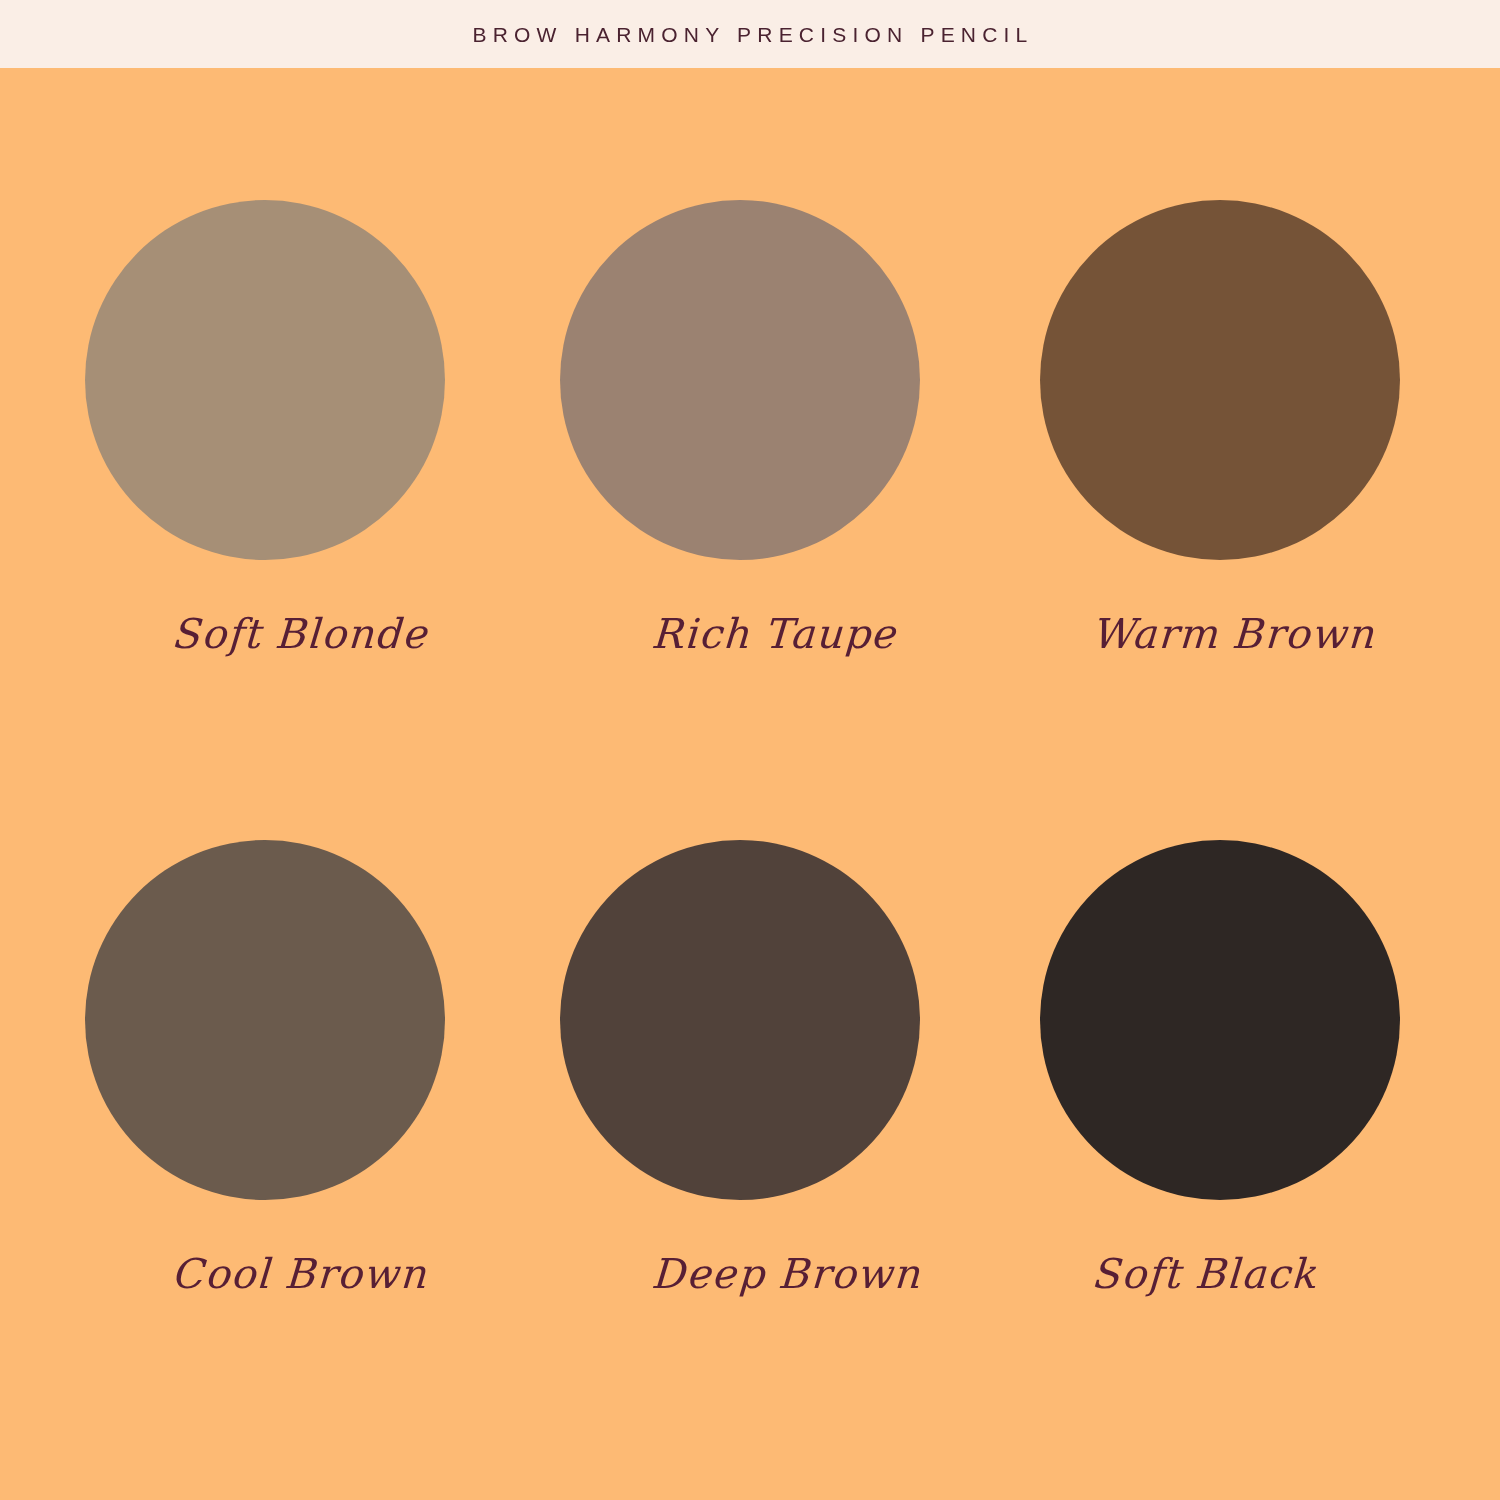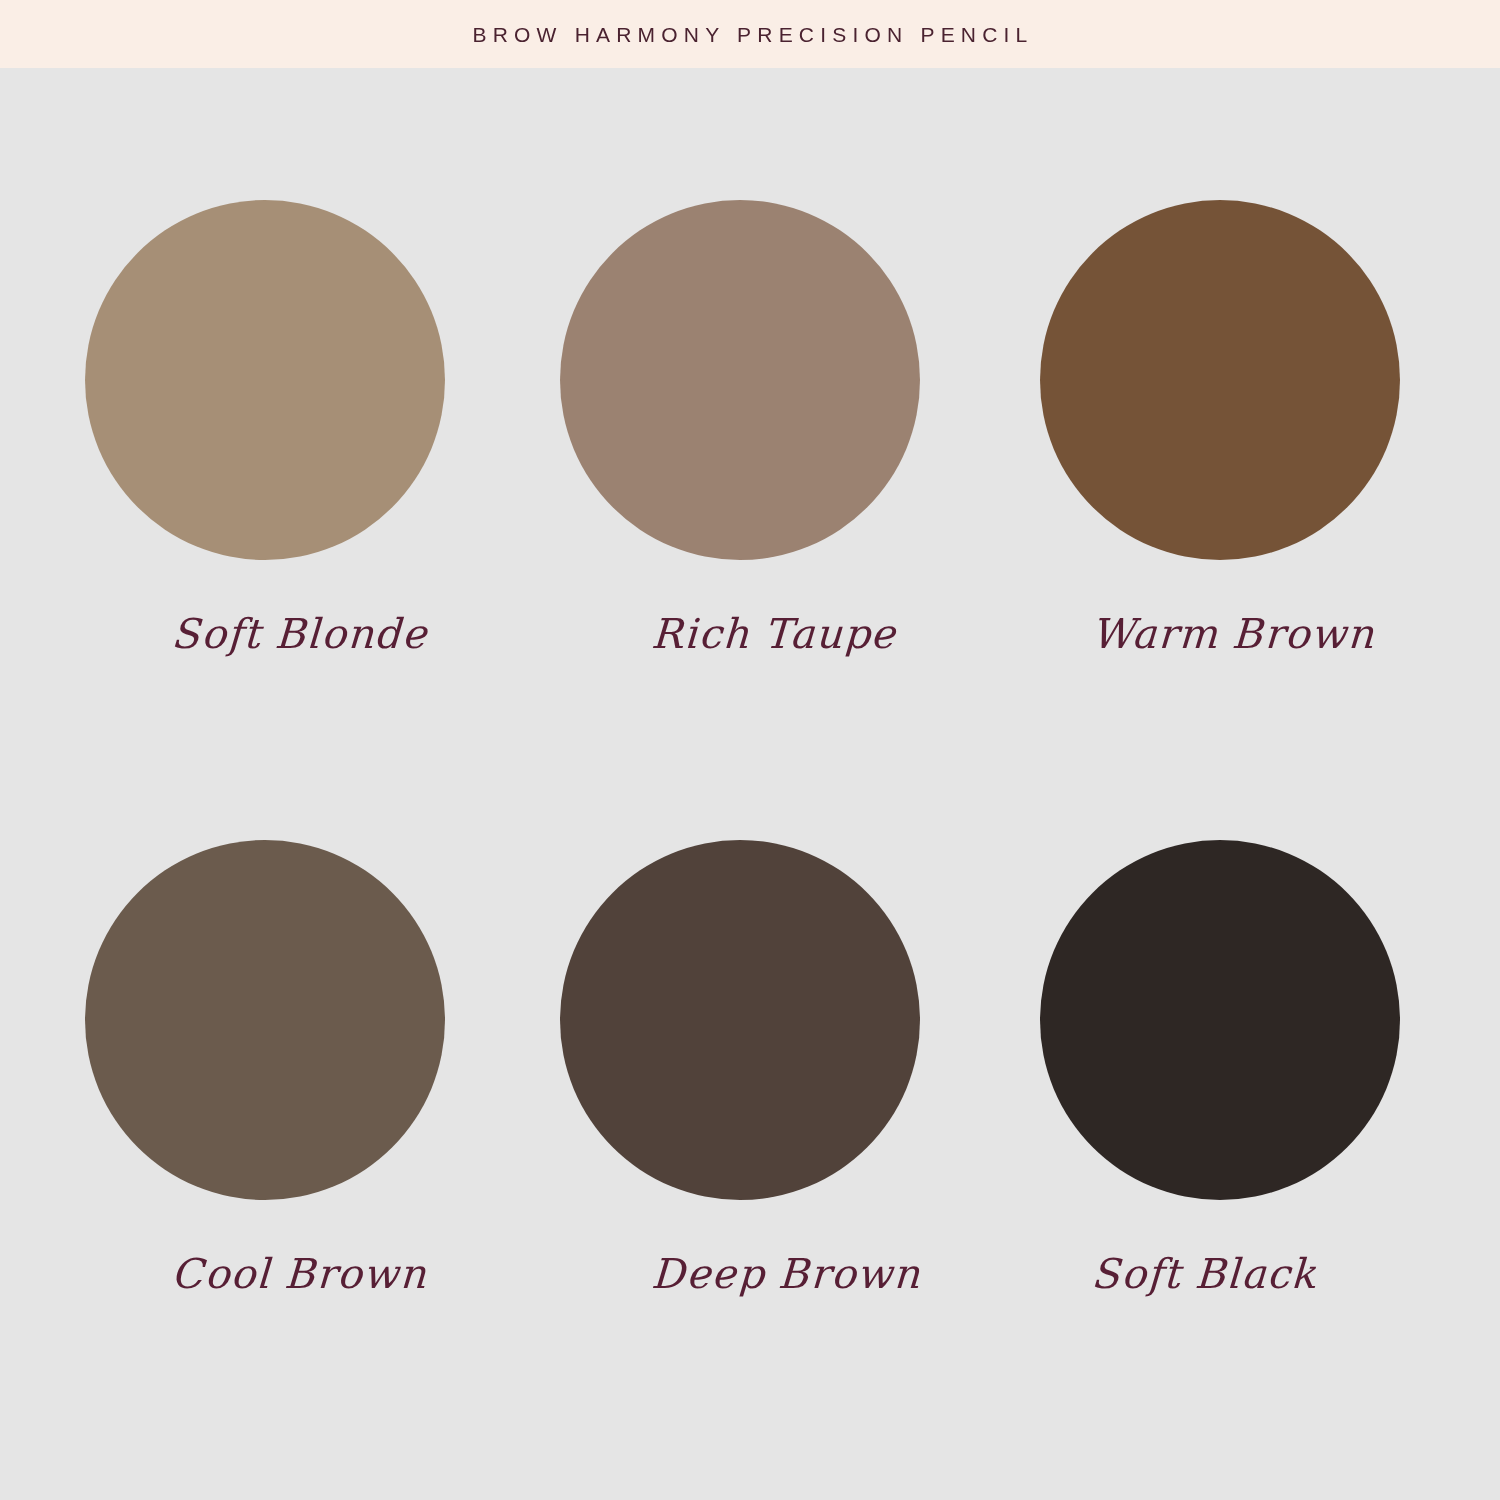--- a/index.html
+++ b/index.html
@@ -90,21 +90,21 @@
     transform: skewX(-6deg);
     transform-origin: left center;
   }
   
   .col-1 .swatch-label { margin-left: 95px; }
   .col-2 .swatch-label { margin-left: 55px; }
 </style>
 </head>
 <body>
 
-<div class="page" style="background: #e5e5e5;">
+<div class="page" style="background: #fdba74;">
 
   <div class="header-banner" style="background: rgb(250, 238, 230);">
     <div class="header-title" style="color: rgb(74, 34, 48);">BROW HARMONY PRECISION PENCIL</div>
   </div>
 
   <div class="swatch-grid">
 
     <div class="swatch-cell col-0 row-0">
       <div class="swatch-circle" style="background: rgb(166, 143, 118);"></div>
       <div class="swatch-label" style="color: rgb(87, 31, 53);">Soft Blonde</div>

